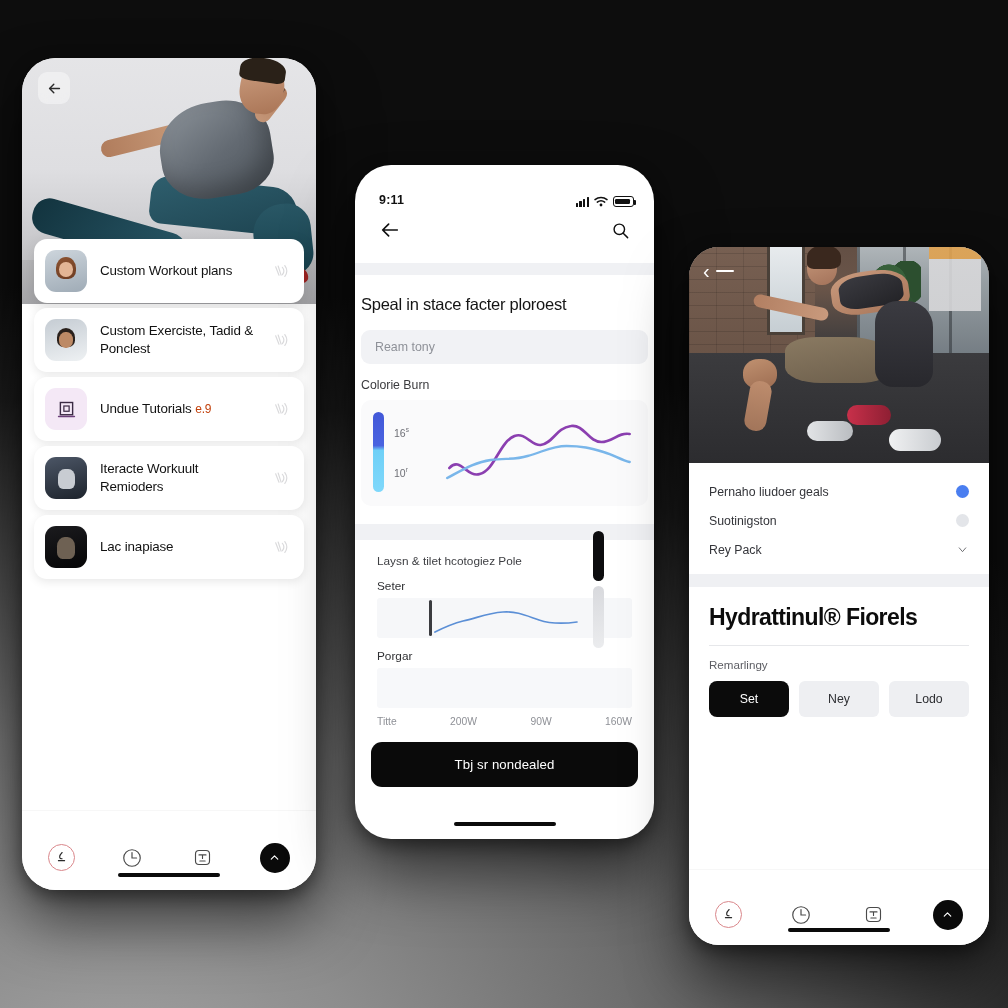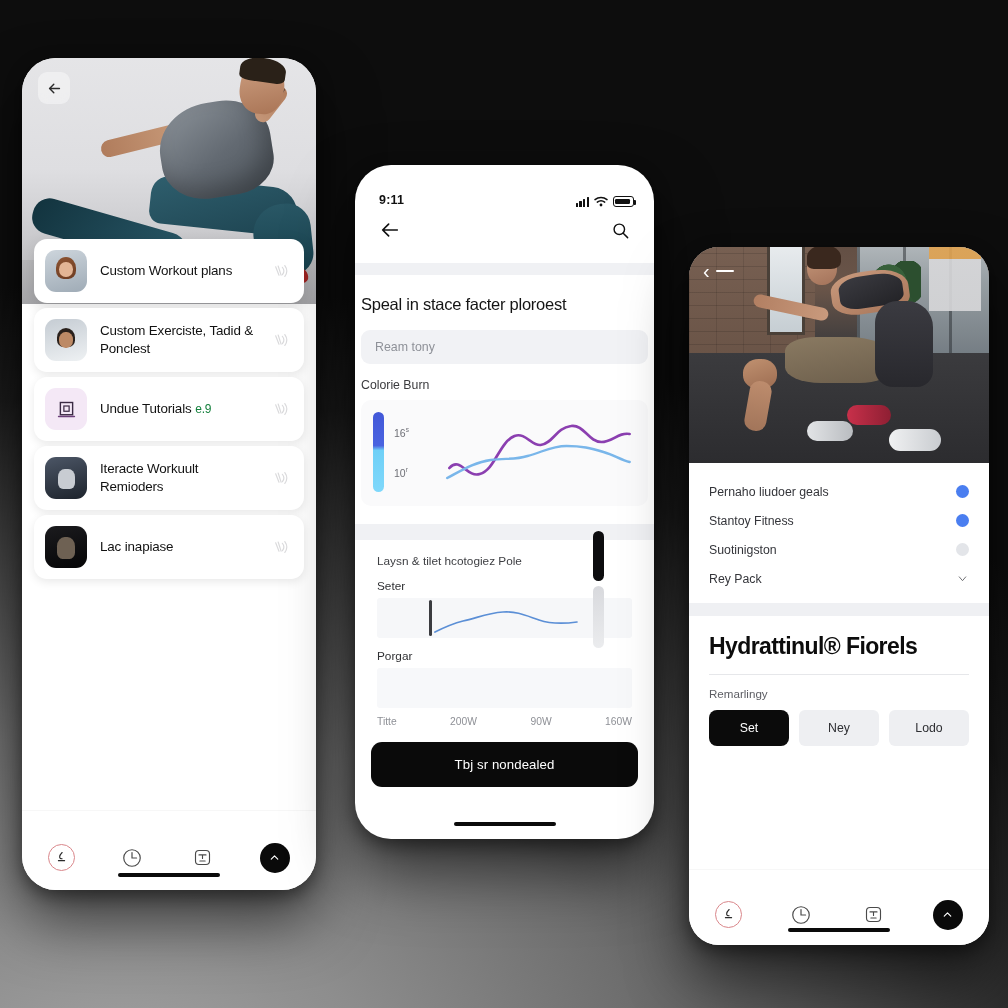--- a/index.html
+++ b/index.html
@@ -227,21 +227,21 @@
   .t-b::after { content:""; position:absolute; left:14px; top:13px; width:14px; height:16px;
     background:#bd8a66; border-radius:46%; }
   .t-c { background:#f4e8f6; display:flex; align-items:center; justify-content:center; }
   .t-d { background: linear-gradient(165deg,#4c5666,#1d232c); }
   .t-d::before { content:""; position:absolute; left:13px; top:12px; width:17px; height:20px;
     background:#c8ccd2; border-radius:40% 40% 30% 30%; }
   .t-e { background: linear-gradient(165deg,#1b1b1e,#050506); }
   .t-e::before { content:""; position:absolute; left:12px; top:11px; width:18px; height:22px;
     background:#6e6153; border-radius:42% 42% 30% 30%; }
   .lc-text { flex:1; font-size:13.4px; line-height:1.32; color:#121212; letter-spacing:-.15px; }
-  .lc-text .sfx { color:#15803d; font-size:12px; }
+  .lc-text .sfx { color:#c2410c; font-size:12px; }
   .wave { width:22px; height:20px; flex-shrink:0; opacity:.32; }
 
   
   .bnav {
     position:absolute; left:0; right:0; bottom:0; background:#fff;
     padding: 14px 26px 0;
     display:flex; align-items:center; justify-content:space-between;
     border-top: 1px solid rgba(0,0,0,.03);
   }
   .nav-ico { width:27px; height:27px; display:flex; align-items:center; justify-content:center; }
@@ -550,24 +550,20 @@
     </div>
   </div>
 
   <div class="p3-panel">
     <div class="toglist">
       <div class="togrow">
         <span class="lbl">Pernaho liudoer geals</span>
         <span class="dot" style="background:#4a7ef0"></span>
       </div>
       <div class="togrow">
-        <span class="lbl">Stantoy Fitness</span>
-        <span class="dot" style="background:#4a7ef0"></span>
-      </div>
-      <div class="togrow">
         <span class="lbl">Suotinigston</span>
         <span class="dot" style="background:#e3e5e9"></span>
       </div>
       <div class="togrow">
         <span class="lbl">Rey Pack</span>
         <svg width="13" height="13" viewBox="0 0 24 24" fill="none">
           <path d="M6 9l6 7 6-7" stroke="#5a5b60" stroke-width="1.6" stroke-linecap="round" stroke-linejoin="round"></path>
         </svg>
       </div>
     </div>

